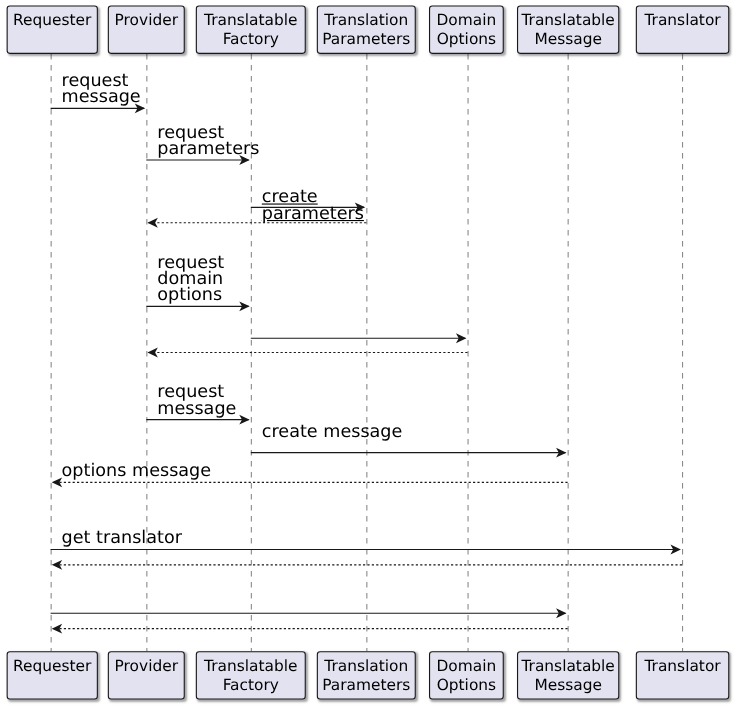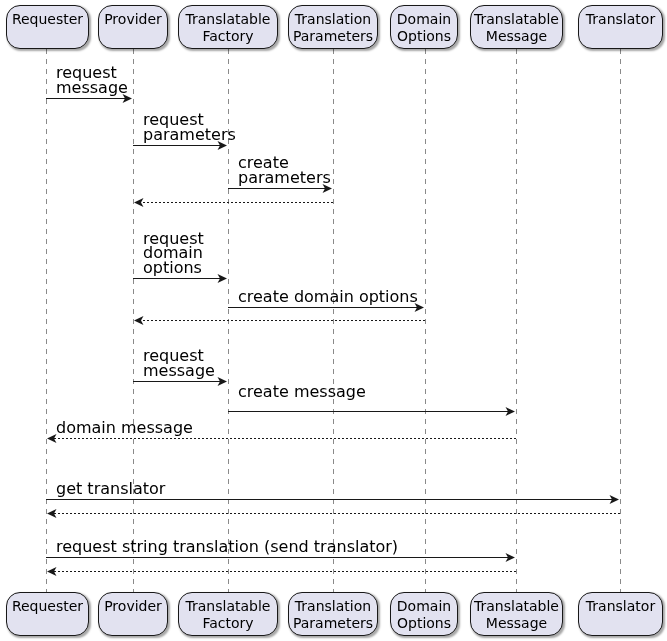--- a/index.html
+++ b/index.html
@@ -18,21 +18,21 @@
   #svg-layer {
     position: absolute;
     left: 0;
     top: 0;
   }
   .participant-box {
     position: absolute;
     box-sizing: border-box;
     background: #e2e2f0;
     border: 1px solid #181818;
-    border-radius: 14px;
+    border-radius: 3px;
     box-shadow: 1.5px 1.5px 2px rgba(0,0,0,0.35);
     color: #000000;
     font-size: 14px;
     line-height: 17px;
     text-align: center;
     padding-top: 5px;
   }
   .message-label {
     position: absolute;
     color: #000000;
@@ -108,32 +108,30 @@
       </g>
       <g>
         <line x1="516" y1="571.5" x2="48" y2="571.5" stroke="#181818" stroke-width="1" stroke-dasharray="2,2"></line>
         <polygon points="47,571.5 56.5,567 54,571.5 56.5,576" fill="#181818"></polygon>
       </g>
     </svg>
 <div class="message-label" style="left: 56px; bottom: 546px;">request
 message</div>
     <div class="message-label" style="left: 143px; bottom: 499px;">request
 parameters</div>
-    <div class="message-label" style="left: 238px; bottom: 456px;">create
+    <div class="message-label" style="left: 238px; bottom: 440px; text-decoration: underline;">create
 parameters</div>
     <div class="message-label" style="left: 143px; bottom: 366px;">request
 domain
 options</div>
-    <div class="message-label" style="left: 238px; bottom: 337px;">create domain options</div>
     <div class="message-label" style="left: 143px; bottom: 263px;">request
 message</div>
     <div class="message-label" style="left: 238px; bottom: 242px;">create message</div>
-    <div class="message-label" style="left: 56px; bottom: 206px;">domain message</div>
+    <div class="message-label" style="left: 56px; bottom: 206px;">options message</div>
     <div class="message-label" style="left: 56px; bottom: 145px; text-align: center;">get translator</div>
-    <div class="message-label" style="left: 56px; bottom: 87px;">request string translation (send translator)</div>
     <div class="participant-box" style="left: 6px; width: 83px; top: 5px; height: 44px;">Requester</div>
     <div class="participant-box" style="left: 98px; width: 70px; top: 5px; height: 44px;">Provider</div>
     <div class="participant-box" style="left: 178px; width: 100px; top: 5px; height: 44px;">Translatable Factory</div>
     <div class="participant-box" style="left: 288px; width: 90px; top: 5px; height: 44px;">Translation Parameters</div>
     <div class="participant-box" style="left: 390px; width: 68px; top: 5px; height: 44px;">Domain Options</div>
     <div class="participant-box" style="left: 470px; width: 93px; top: 5px; height: 44px;">Translatable Message</div>
     <div class="participant-box" style="left: 578px; width: 85px; top: 5px; height: 44px;">Translator</div>
     <div class="participant-box" style="left: 6px; width: 83px; top: 592px; height: 44px;">Requester</div>
     <div class="participant-box" style="left: 98px; width: 70px; top: 592px; height: 44px;">Provider</div>
     <div class="participant-box" style="left: 178px; width: 100px; top: 592px; height: 44px;">Translatable Factory</div>

